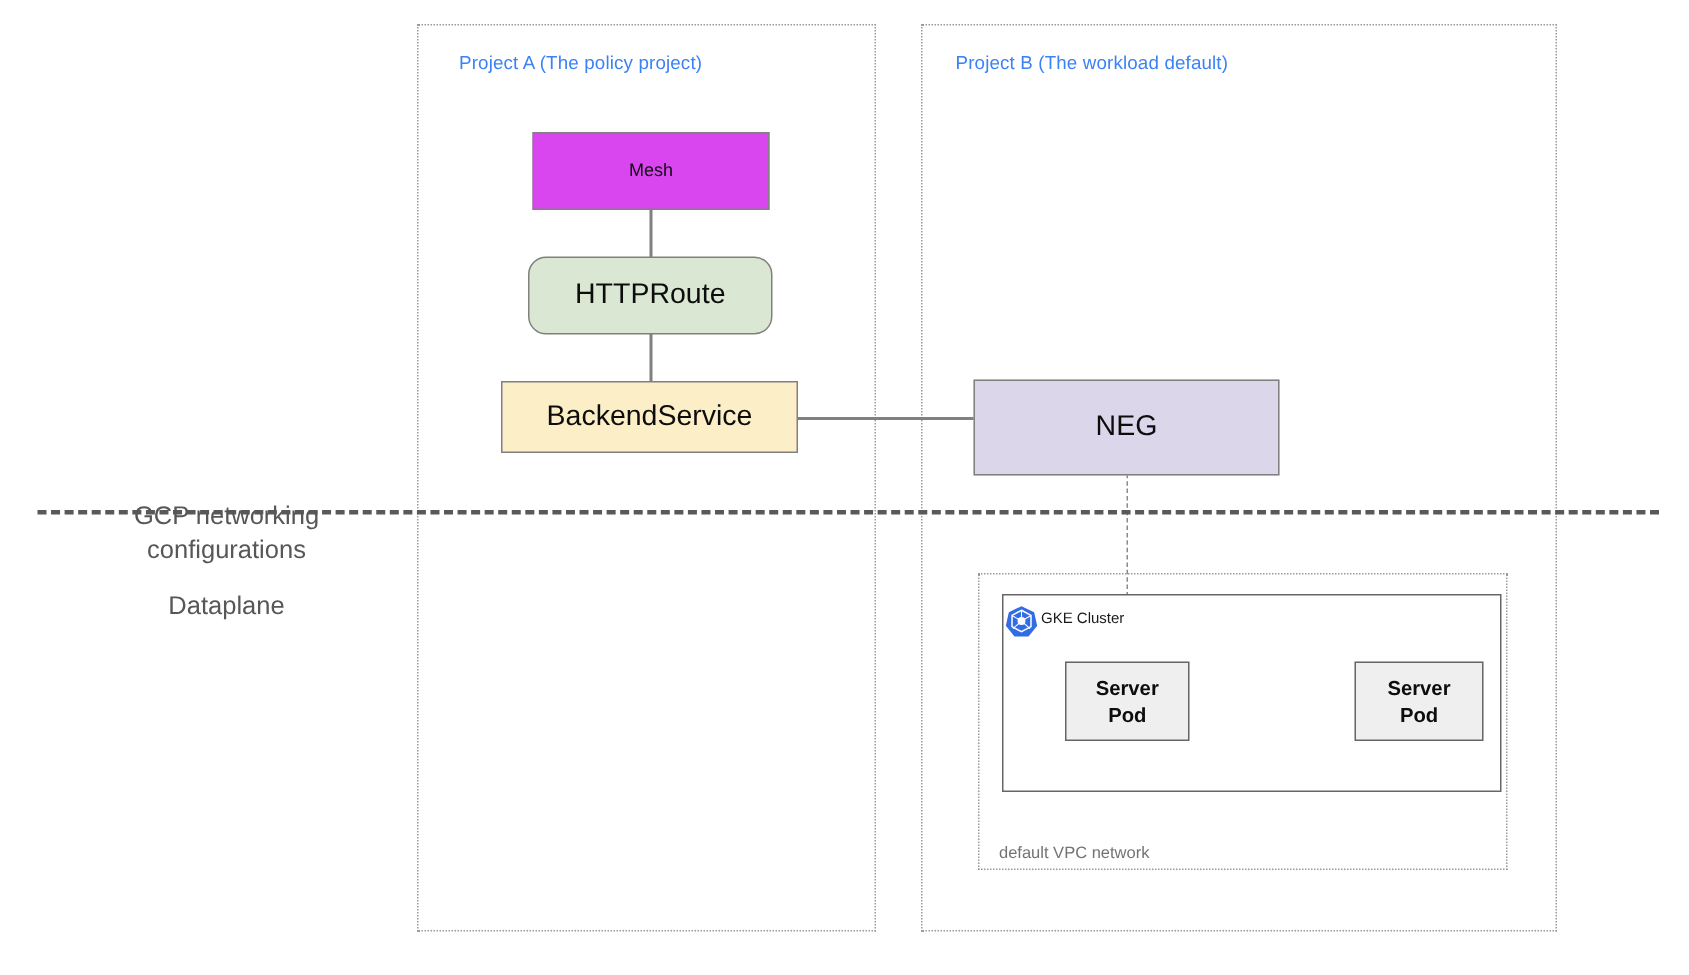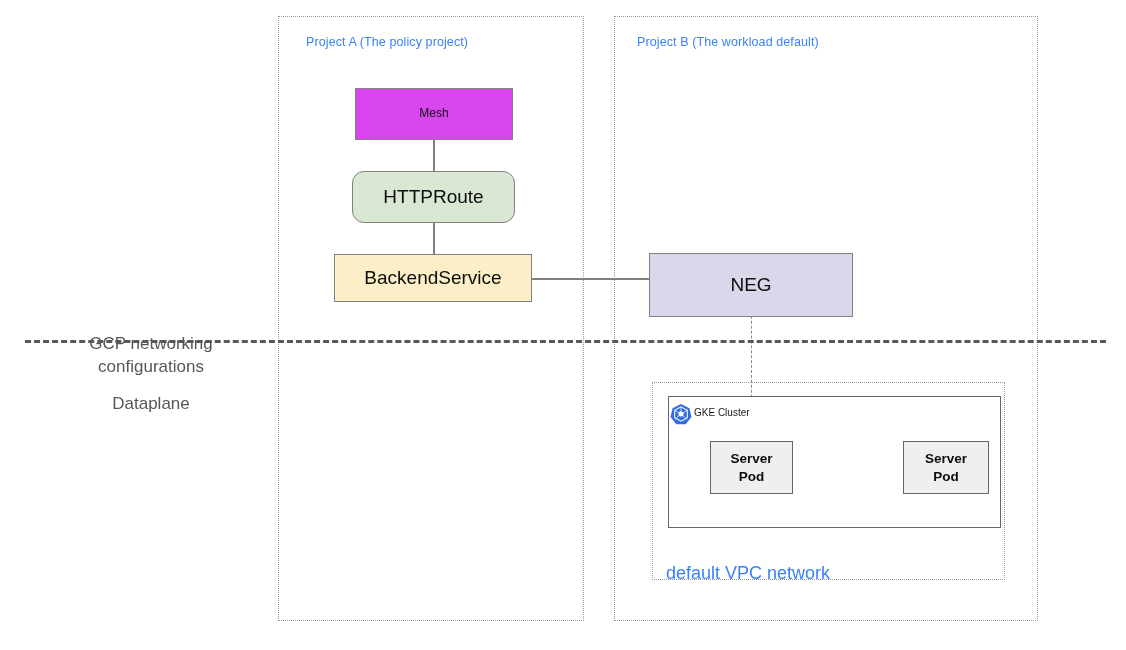--- a/index.html
+++ b/index.html
@@ -96,22 +96,22 @@
   .cluster-title {
     position: absolute;
     font-size: 10px;
     color: #1a1a1a;
     white-space: nowrap;
   }
   .k8s-icon { position: absolute; }
 
   .vpc-label {
     position: absolute;
-    font-size: 18px;
-    color: #3b82f6;
+    font-size: 11px;
+    color: #737373;
     white-space: nowrap;
   }
 </style>
 </head>
 <body>
 
 <div id="canvas">
 
   <div class="abs project-box" style="left:278px; top:16px; width:306px; height:605px;"></div>
   <div class="project-label" style="left:306px; top:35px;">Project A (The policy project)</div>

